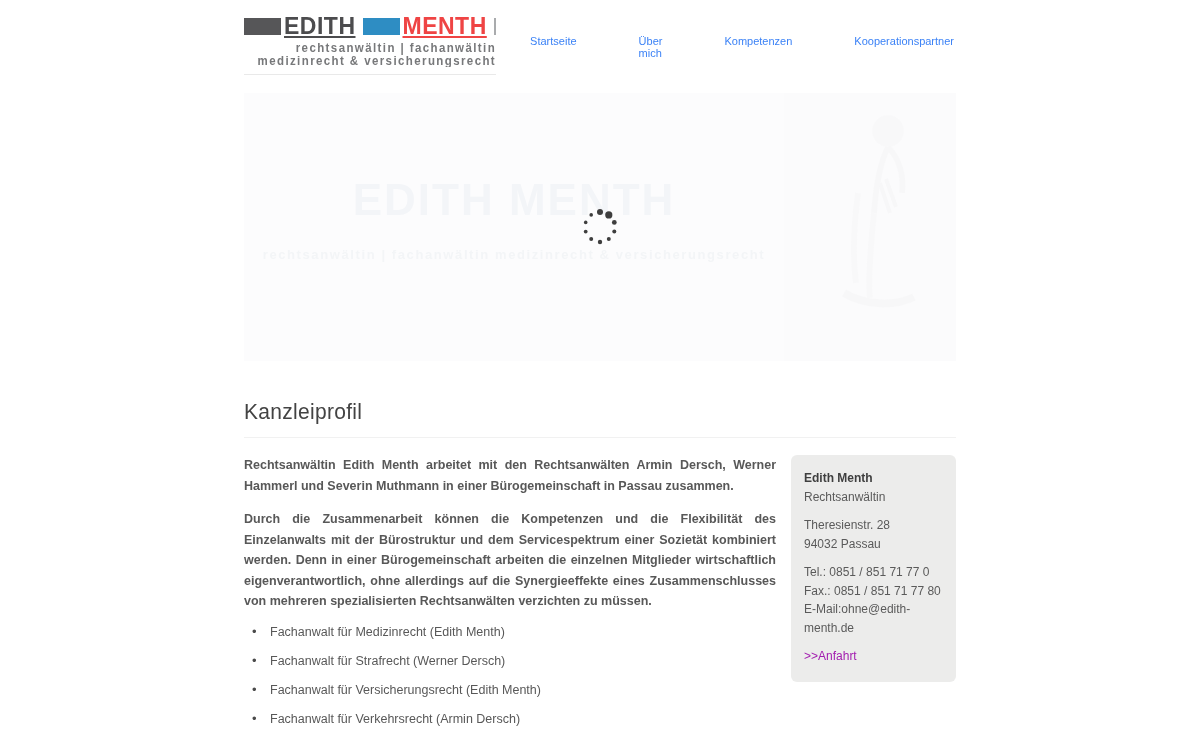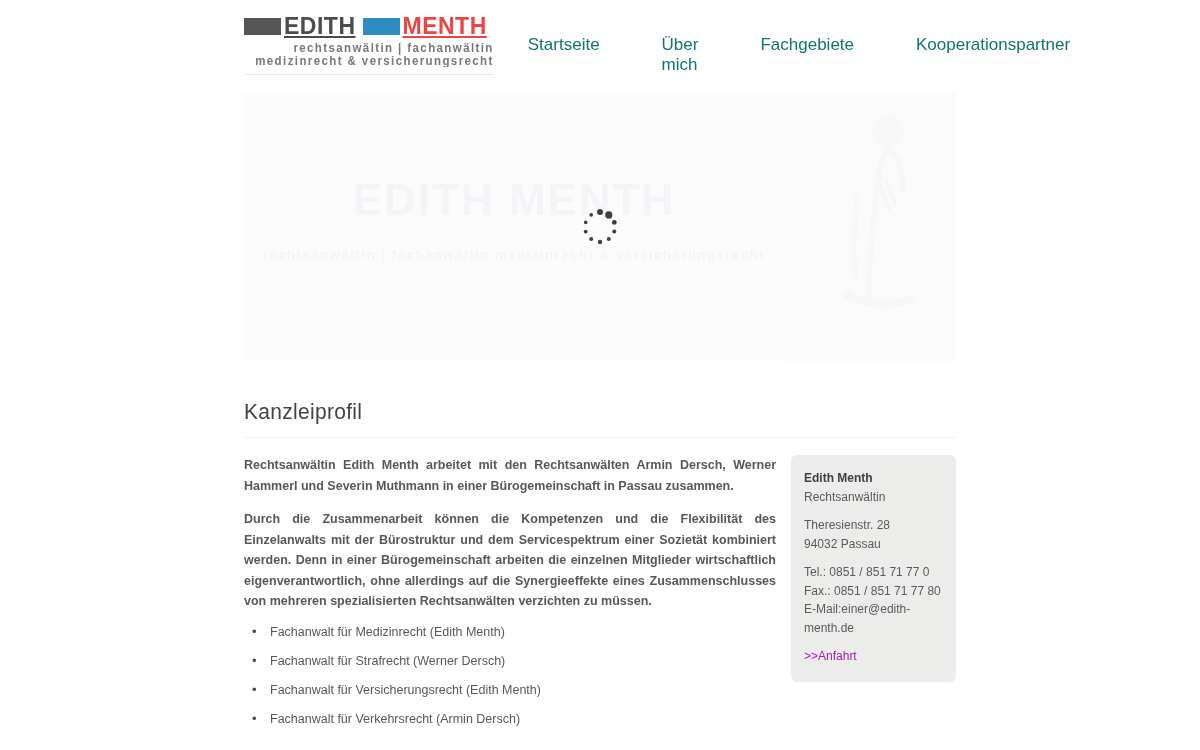--- a/index.html
+++ b/index.html
@@ -16,21 +16,21 @@
   .block-blue { width:37px; background:#2e8dc3; margin-left:4px; }
   .block-light { background:#a9abad; flex:1; margin-left:4px; }
   .logo-name { font-size:23px; font-weight:700; letter-spacing:.5px; line-height:24px; padding:0 3px;text-decoration:underline; }
   .name-dark { color:#4c4c4e; }
   .name-blue { color:#ef4444; }
   .tagline { text-align:right; font-size:11.5px; font-weight:700; letter-spacing:1.4px;
     color:#77787a; margin-top:4px; transform:scaleY(1.05); }
 
   
   .nav { display:flex; gap:28px; padding-top:21px; padding-right:2px; }
-  .nav a { text-decoration:none; color:#0f766e; font-size:17px; cursor:pointer;margin-left:34px; }
+  .nav a { text-decoration:none; color:#3b82f6; font-size:11px; cursor:pointer;margin-left:34px; }
 
   
   .hero { position:relative; height:268px; margin-top:18px; display:flex; }
   .hero-main { width:540px; background:#fcfcfd; display:flex; flex-direction:column;
     align-items:center; justify-content:center; overflow:hidden; }
   .hero-title { font-size:44px; font-weight:700; letter-spacing:2px; color:#f3f5f8;
     margin-top:-18px; white-space:nowrap; }
   .hero-sub { font-size:13px; font-weight:700; letter-spacing:1.6px; color:#f3f5f7;
     margin-top:22px; white-space:nowrap; }
   .hero-side { width:172px; background:#fbfbfc; overflow:hidden; }
@@ -72,21 +72,21 @@
         <span class="logo-name name-dark">EDITH</span>
         <span class="logo-block block-blue"></span>
         <span class="logo-name name-blue">MENTH</span>
         <span class="logo-block block-light"></span>
       </div>
       <div class="tagline">rechtsanwältin | fachanwältin medizinrecht &amp; versicherungsrecht</div>
     </div>
     <nav class="nav">
       <a href="#">Startseite</a>
       <a href="#">Über mich</a>
-      <a href="#">Fachgebiete</a>
+      <a href="#">Kompetenzen</a>
       <a href="#">Kooperationspartner</a>
     </nav>
   </div>
 
   <div class="hero">
     <div class="hero-main">
       <div class="hero-title">EDITH MENTH</div>
       <div class="hero-sub">rechtsanwältin | fachanwältin medizinrecht &amp; versicherungsrecht</div>
     </div>
     <div class="hero-side">
@@ -142,21 +142,21 @@
           <div class="name">Edith Menth</div>
           <div>Rechtsanwältin</div>
         </div>
         <div class="card-group">
           <div>Theresienstr. 28</div>
           <div>94032 Passau</div>
         </div>
         <div class="card-group">
           <div>Tel.: 0851 / 851 71 77 0</div>
           <div>Fax.: 0851 / 851 71 77 80</div>
-          <div>E-Mail:einer@edith-menth.de</div>
+          <div>E-Mail:ohne@edith-menth.de</div>
         </div>
         <div class="card-group">
           <a href="#" class="anfahrt">&gt;&gt;Anfahrt</a>
         </div>
       </div>
     </div>
   </div>
 
 </div>
 

